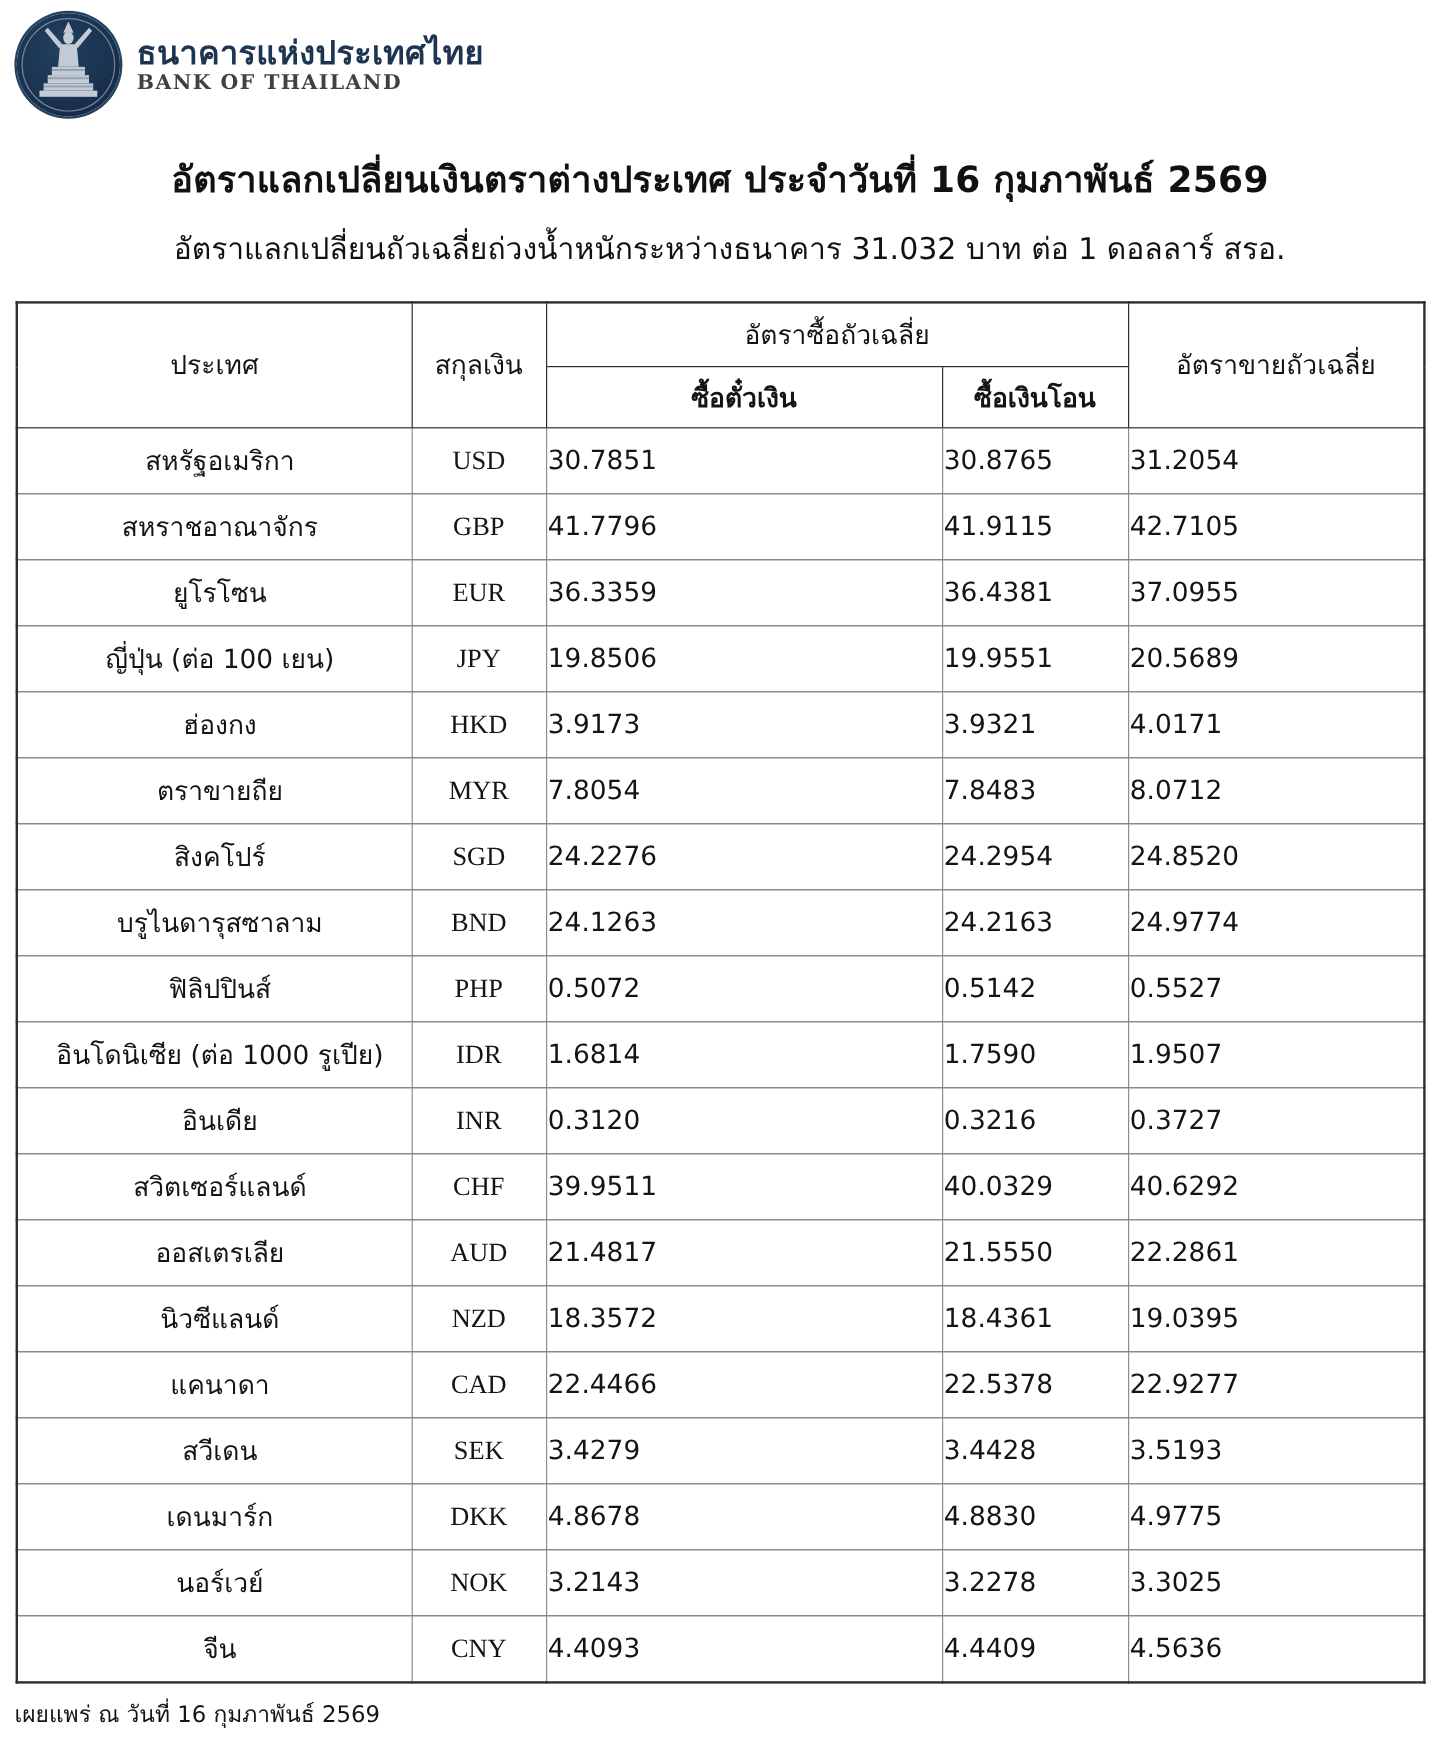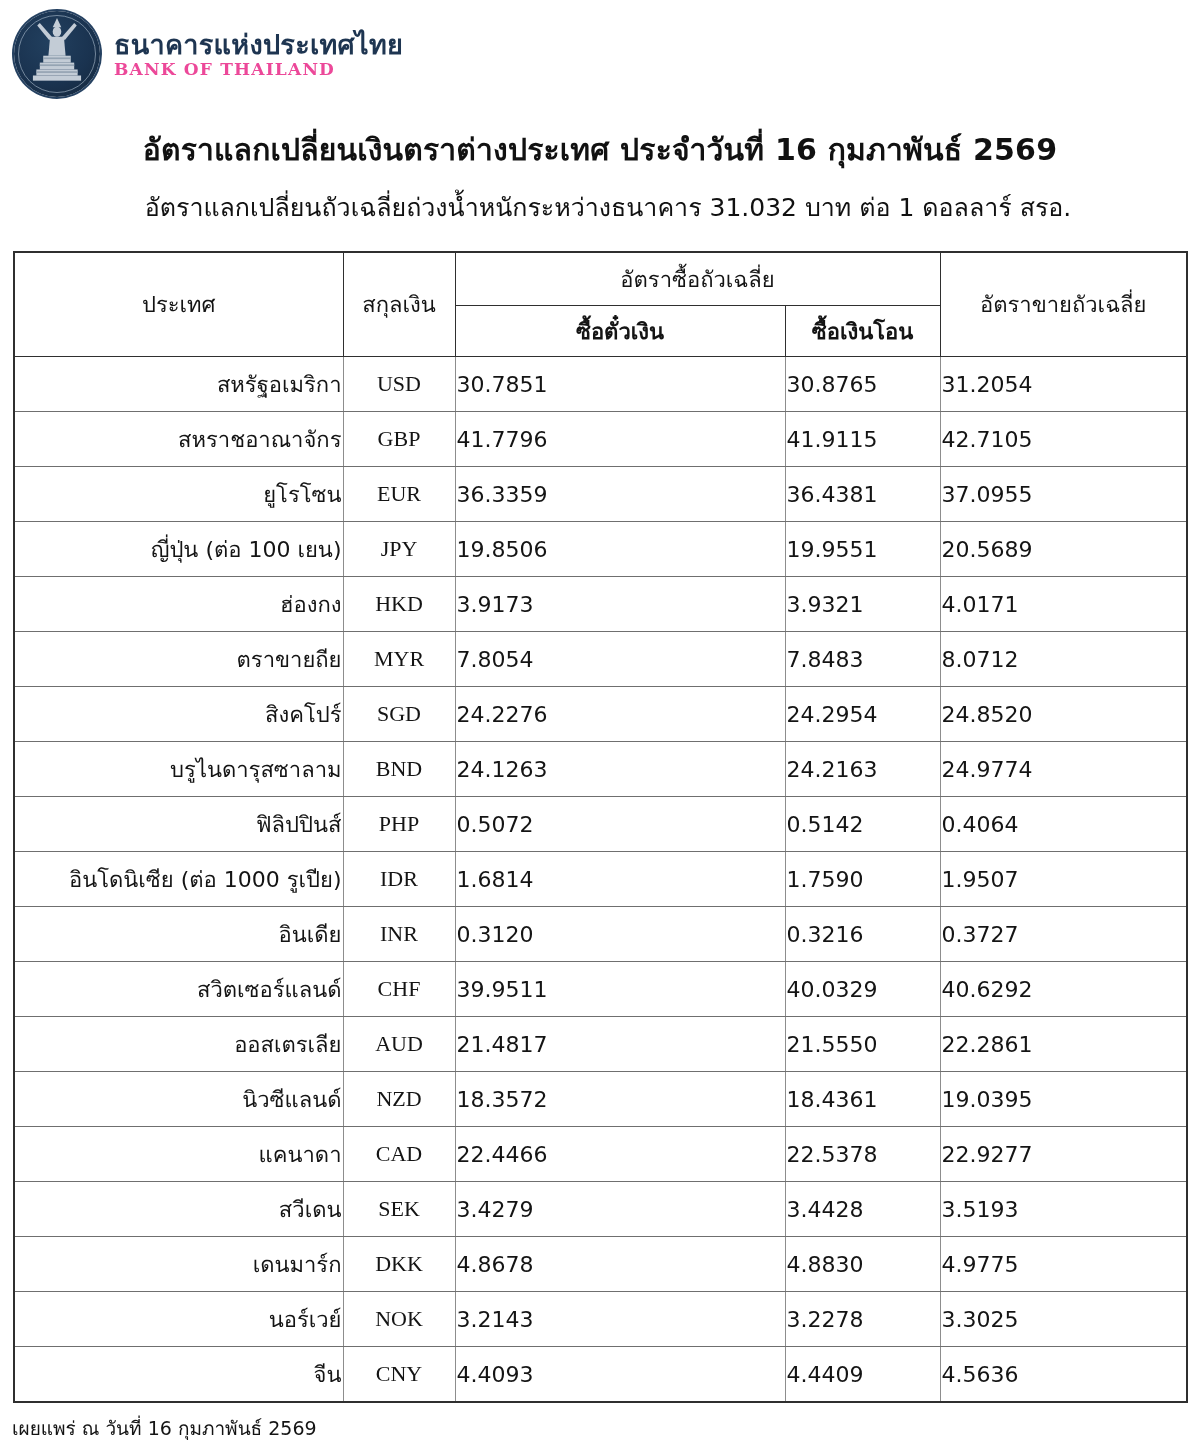--- a/index.html
+++ b/index.html
@@ -49,21 +49,21 @@
     font-size: 27px;
     font-weight: bold;
     color: #1e3551;
     letter-spacing: 0.3px;
     margin-bottom: 3px;
   }
   .brand-en {
     font-family: "DejaVu Serif", "Liberation Serif", serif;
     font-size: 17px;
     font-weight: bold;
-    color: #ec4899;
+    color: #404040;
     letter-spacing: 1.2px;
   }
 
   
   .titles { text-align: center; padding: 26px 0 0 0; }
   .title-main {
     font-size: 30px;
     color: #111;
     letter-spacing: 0.2px;
     margin: 0 0 14px 0;
@@ -111,21 +111,21 @@
   col.c-bill    { width: 330px; }
   col.c-transf  { width: 155px; }
   col.c-sell    { width: 247px; }
 
   table.fx tbody td {
     height: 52px;
     font-size: 22px;
     border-top: 1px solid #6f6f6f;
     border-bottom: 1px solid #6f6f6f;
   }
-  td.country { text-align: right;   padding-left: 10px; }
+  td.country { text-align: center;   padding-left: 10px; }
   td.curr    { text-align: center; font-family: Liberation Serif, serif; }
   td.num     { text-align: left;  padding-right: 13px; }
 
   
   .footer {
     padding: 10px 0 0 12px;
     font-size: 19px;
     color: #141414;
   }
 </style>
@@ -246,21 +246,21 @@
           <td class="curr">BND</td>
           <td class="num">24.1263</td>
           <td class="num">24.2163</td>
           <td class="num">24.9774</td>
         </tr>
         <tr>
           <td class="country">ฟิลิปปินส์</td>
           <td class="curr">PHP</td>
           <td class="num">0.5072</td>
           <td class="num">0.5142</td>
-          <td class="num">0.4064</td>
+          <td class="num">0.5527</td>
         </tr>
         <tr>
           <td class="country">อินโดนิเซีย (ต่อ 1000 รูเปีย)</td>
           <td class="curr">IDR</td>
           <td class="num">1.6814</td>
           <td class="num">1.7590</td>
           <td class="num">1.9507</td>
         </tr>
         <tr>
           <td class="country">อินเดีย</td>

